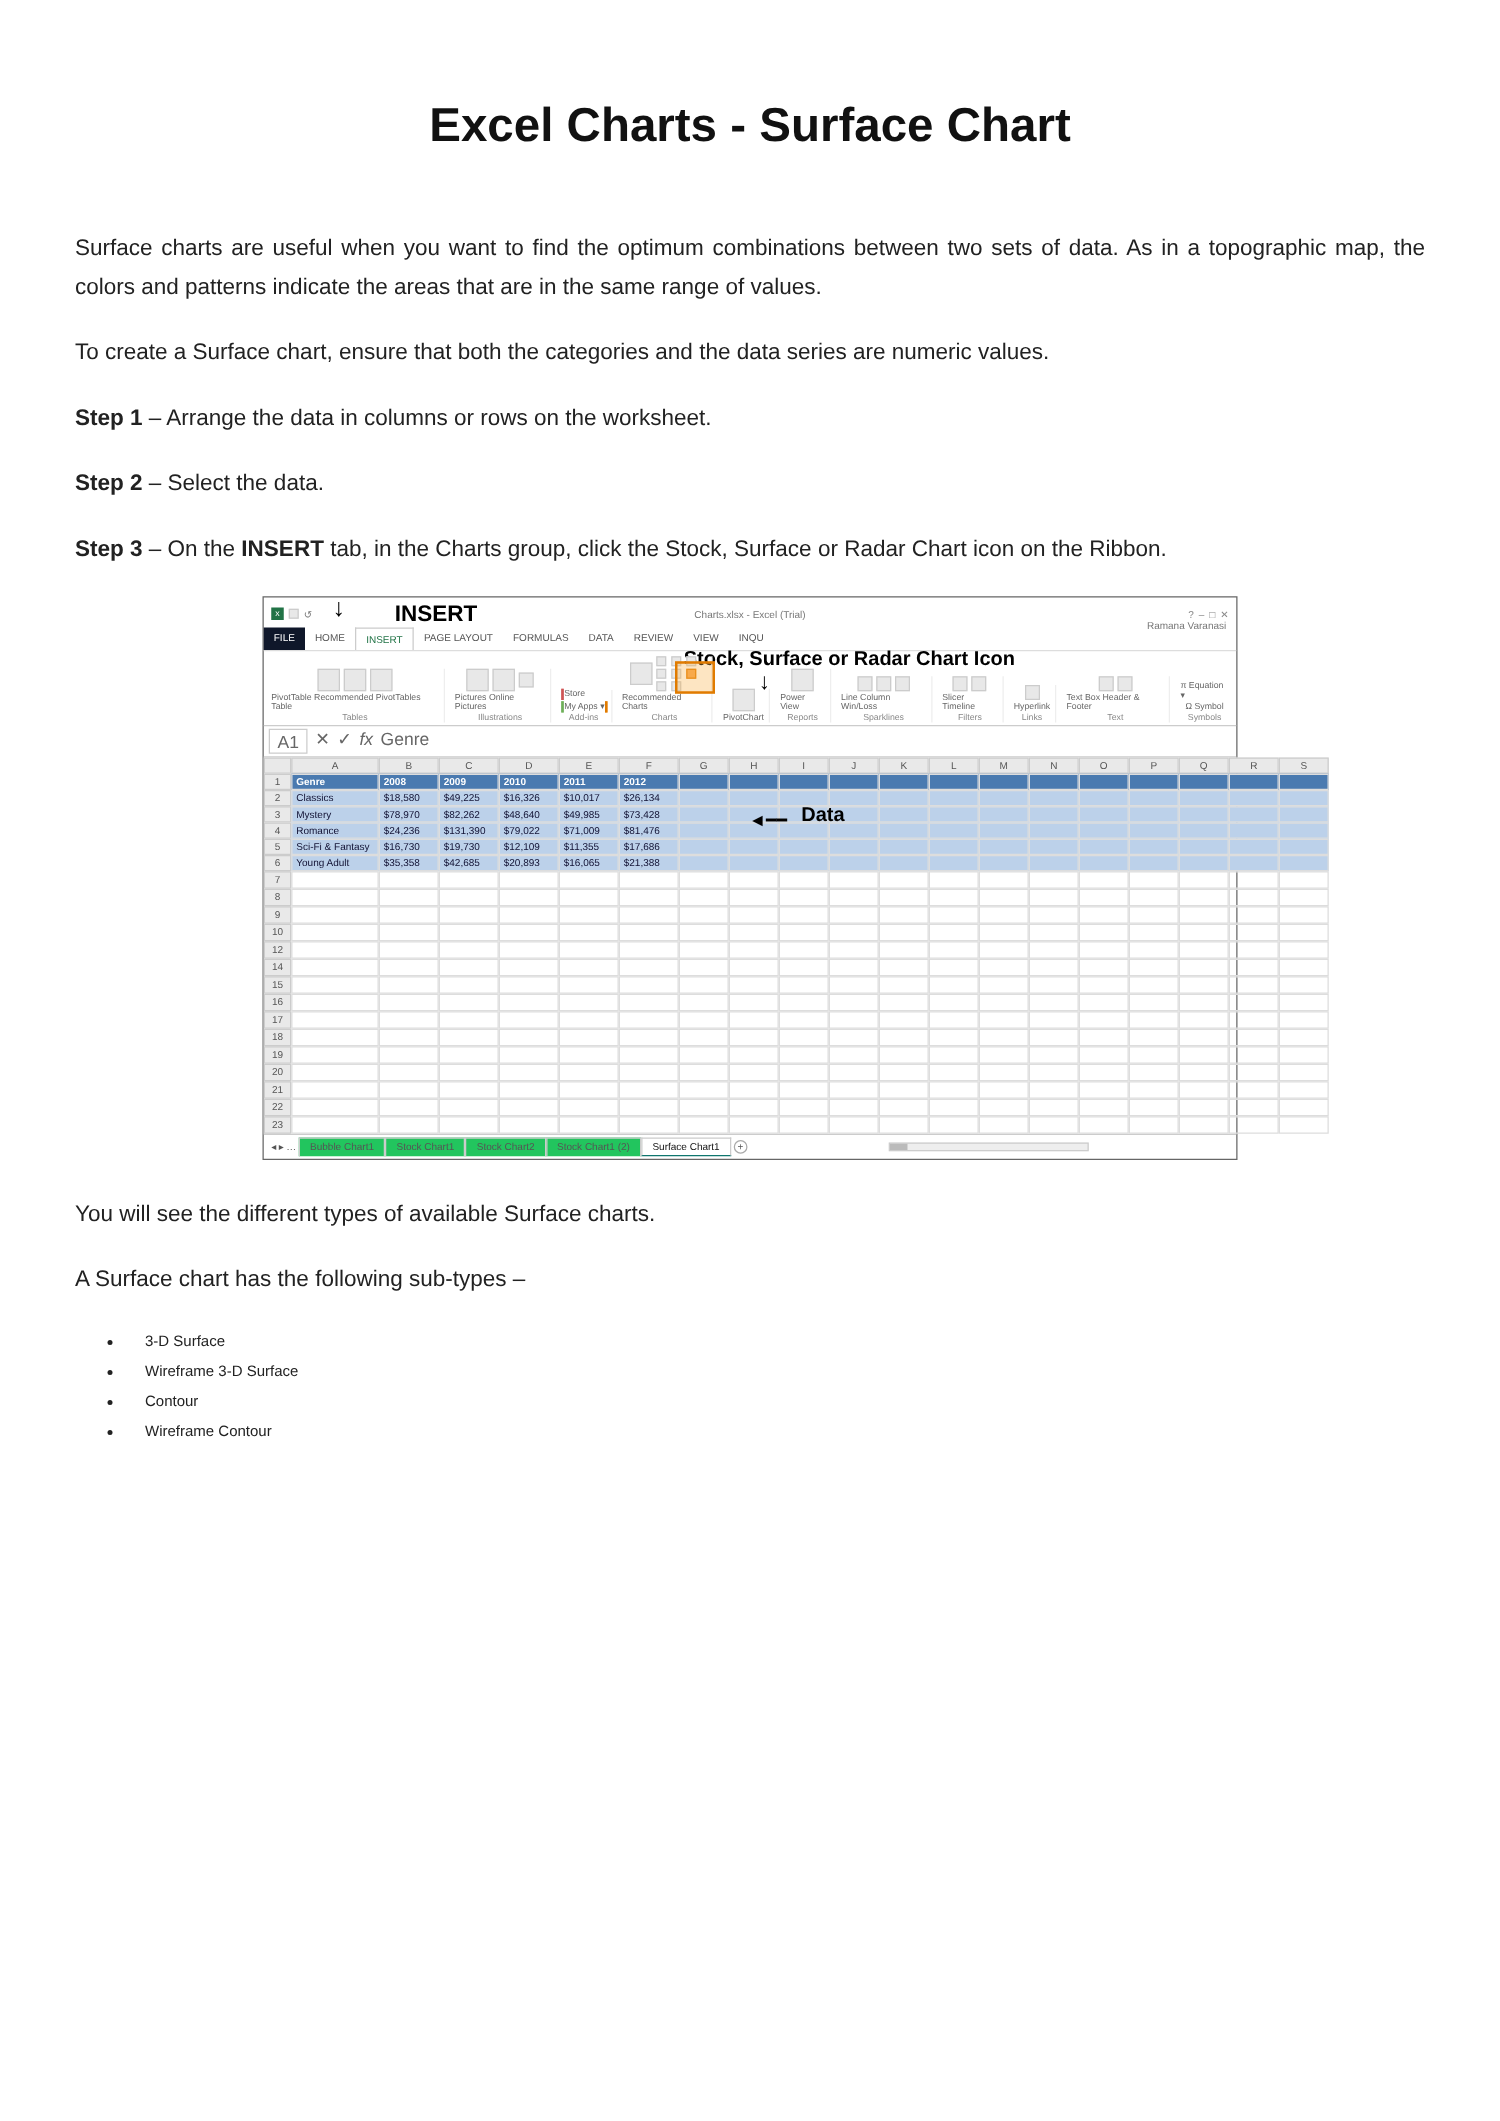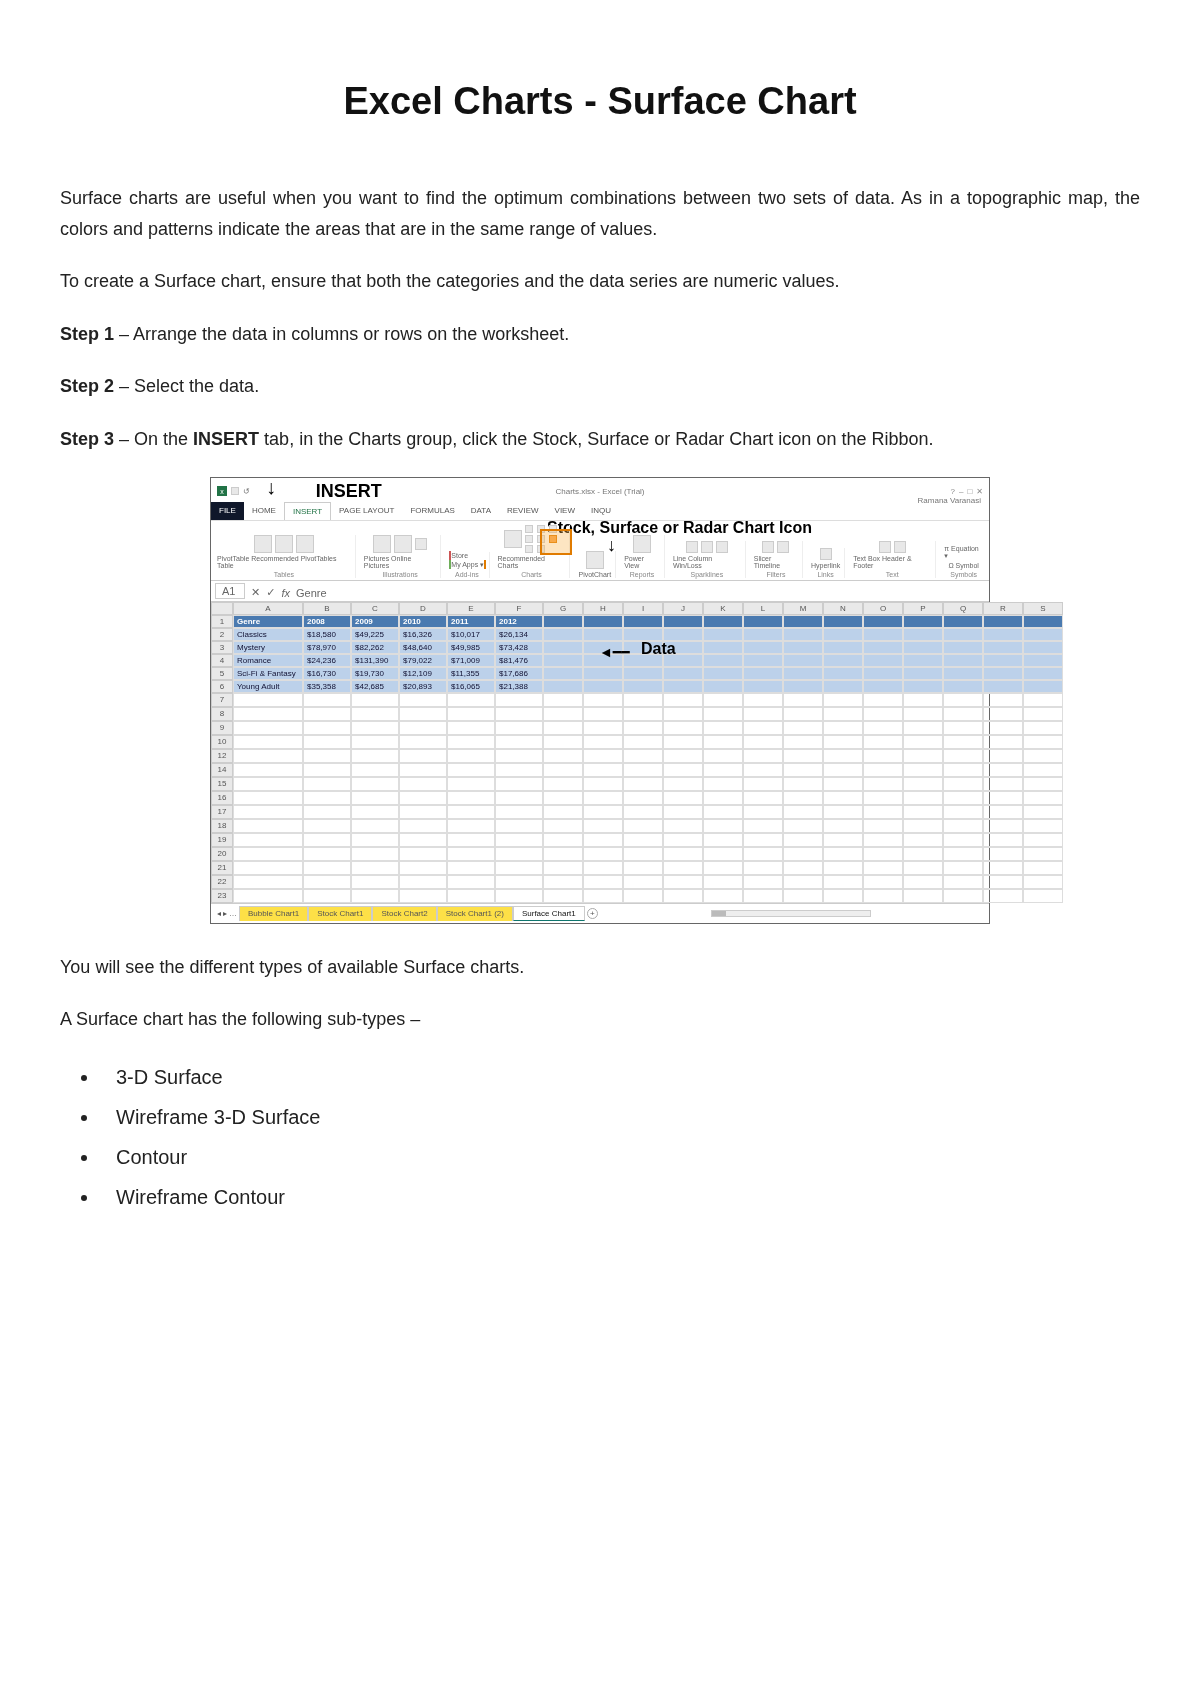--- a/index.html
+++ b/index.html
@@ -22,21 +22,21 @@
       font-size: 18px;
       line-height: 1.7;
       margin-bottom: 22px;
       text-align: justify;
     }
     .step { font-weight: 700; }
     .step-tab { font-weight: 700; }
     ul.subtypes {
       margin-left: 40px;
       margin-top: 6px;
-      font-size: 20px;
+      font-size: 12px;
       line-height: 2;
     }
     ul.subtypes li { padding-left: 16px; }
 
     
     .screenshot {
       width: 780px;
       margin: 10px auto 28px auto;
       border: 1px solid #666;
       background: #fff;
@@ -71,33 +71,33 @@
     .ricon.sm { width:12px; height:12px; }
     .ricon.tiny { width:8px; height:8px; }
     .ricon.orange { background:#f7a348; border-color:#e07b00;}
     .ricon.green { background:#9bd28a; border-color:#6fae5a;}
     .ricon.red { background:#e88; border-color:#c55;}
     .rgroup-label { font-size:7px; color:#888; }
     .highlight { position:absolute; border:2px solid #e07b00; background:rgba(250,180,80,0.35); width:32px; height:26px; top:4px; }
     .annot { position:absolute; font-weight:700; font-size:16px; color:#000; }
     .annot-surface { top:-2px; left:336px; white-space:nowrap; }
     .annot-arrow2 { position:absolute; font-size:18px; font-weight:700; top:14px; left:396px; color:#000;}
-    .formula-bar { display:flex; align-items:flex-end; border-bottom:1px solid #ccc; padding:2px 4px; font-size:11px; gap:6px; color:#666;}
+    .formula-bar { display:flex; align-items:flex-start; border-bottom:1px solid #ccc; padding:2px 4px; font-size:14px; gap:6px; color:#666;}
     .fb-cell { border:1px solid #ccc; padding:1px 6px; min-width:30px; }
     .fb-fx { font-style:italic; }
     .grid { position:relative; }
     .col-headers, .data-row { display:grid; grid-template-columns: 22px 70px 48px 48px 48px 48px 48px repeat(13, 40px); }
     .ch { background:#e9e9e9; border:1px solid #ccc; text-align:center; font-size:8px; color:#555; padding:1px 0;}
     .ch.rownum { background:#e9e9e9; }
     .cell { border:1px solid #ddd; padding:1px 3px; font-size:8px; color:#333; white-space:nowrap; overflow:hidden;}
     .hdr-row .cell { background:#4a7ab0; color:#fff; font-weight:600;}
     .genre-row .cell { background:#bcd1ea; color:#113;}
     .empty-rows .data-row .cell { height:14px; }
     .sheet-tabs { display:flex; align-items:center; gap:2px; border-top:1px solid #ccc; padding:2px 6px; font-size:8px; color:#555;}
-    .sheet { padding:2px 8px; border:1px solid #ccc; border-bottom:none; background:#fde047;}
+    .sheet { padding:2px 8px; border:1px solid #ccc; border-bottom:none; background:#22c55e;}
     .sheet.active { background:#fff; color:#111; border-bottom:1px solid #0f766e;}
     .plus { border:1px solid #aaa; border-radius:50%; width:11px; height:11px; display:flex;align-items:center;justify-content:center; font-size:8px;}
     .scroll-h { flex:1; display:flex; justify-content:center;}
     .scroll-track { width:160px; height:7px; background:#eee; border:1px solid #ccc; position:relative;}
     .scroll-thumb { position:absolute; left:0; width:14px; height:5px; background:#bbb;}
     .data-annot { position:absolute; font-size:16px; font-weight:700; color:#000; }
     .data-annot-arrow { position:absolute; font-size:14px; color:#000; }
     .win-ctrl { display:flex; gap:4px; font-size:8px; color:#888; align-items:center;}
     .titlebar-annot { position:absolute; right:8px; top:18px; font-size:8px; color:#777;padding-left:46px;}
   </style>

